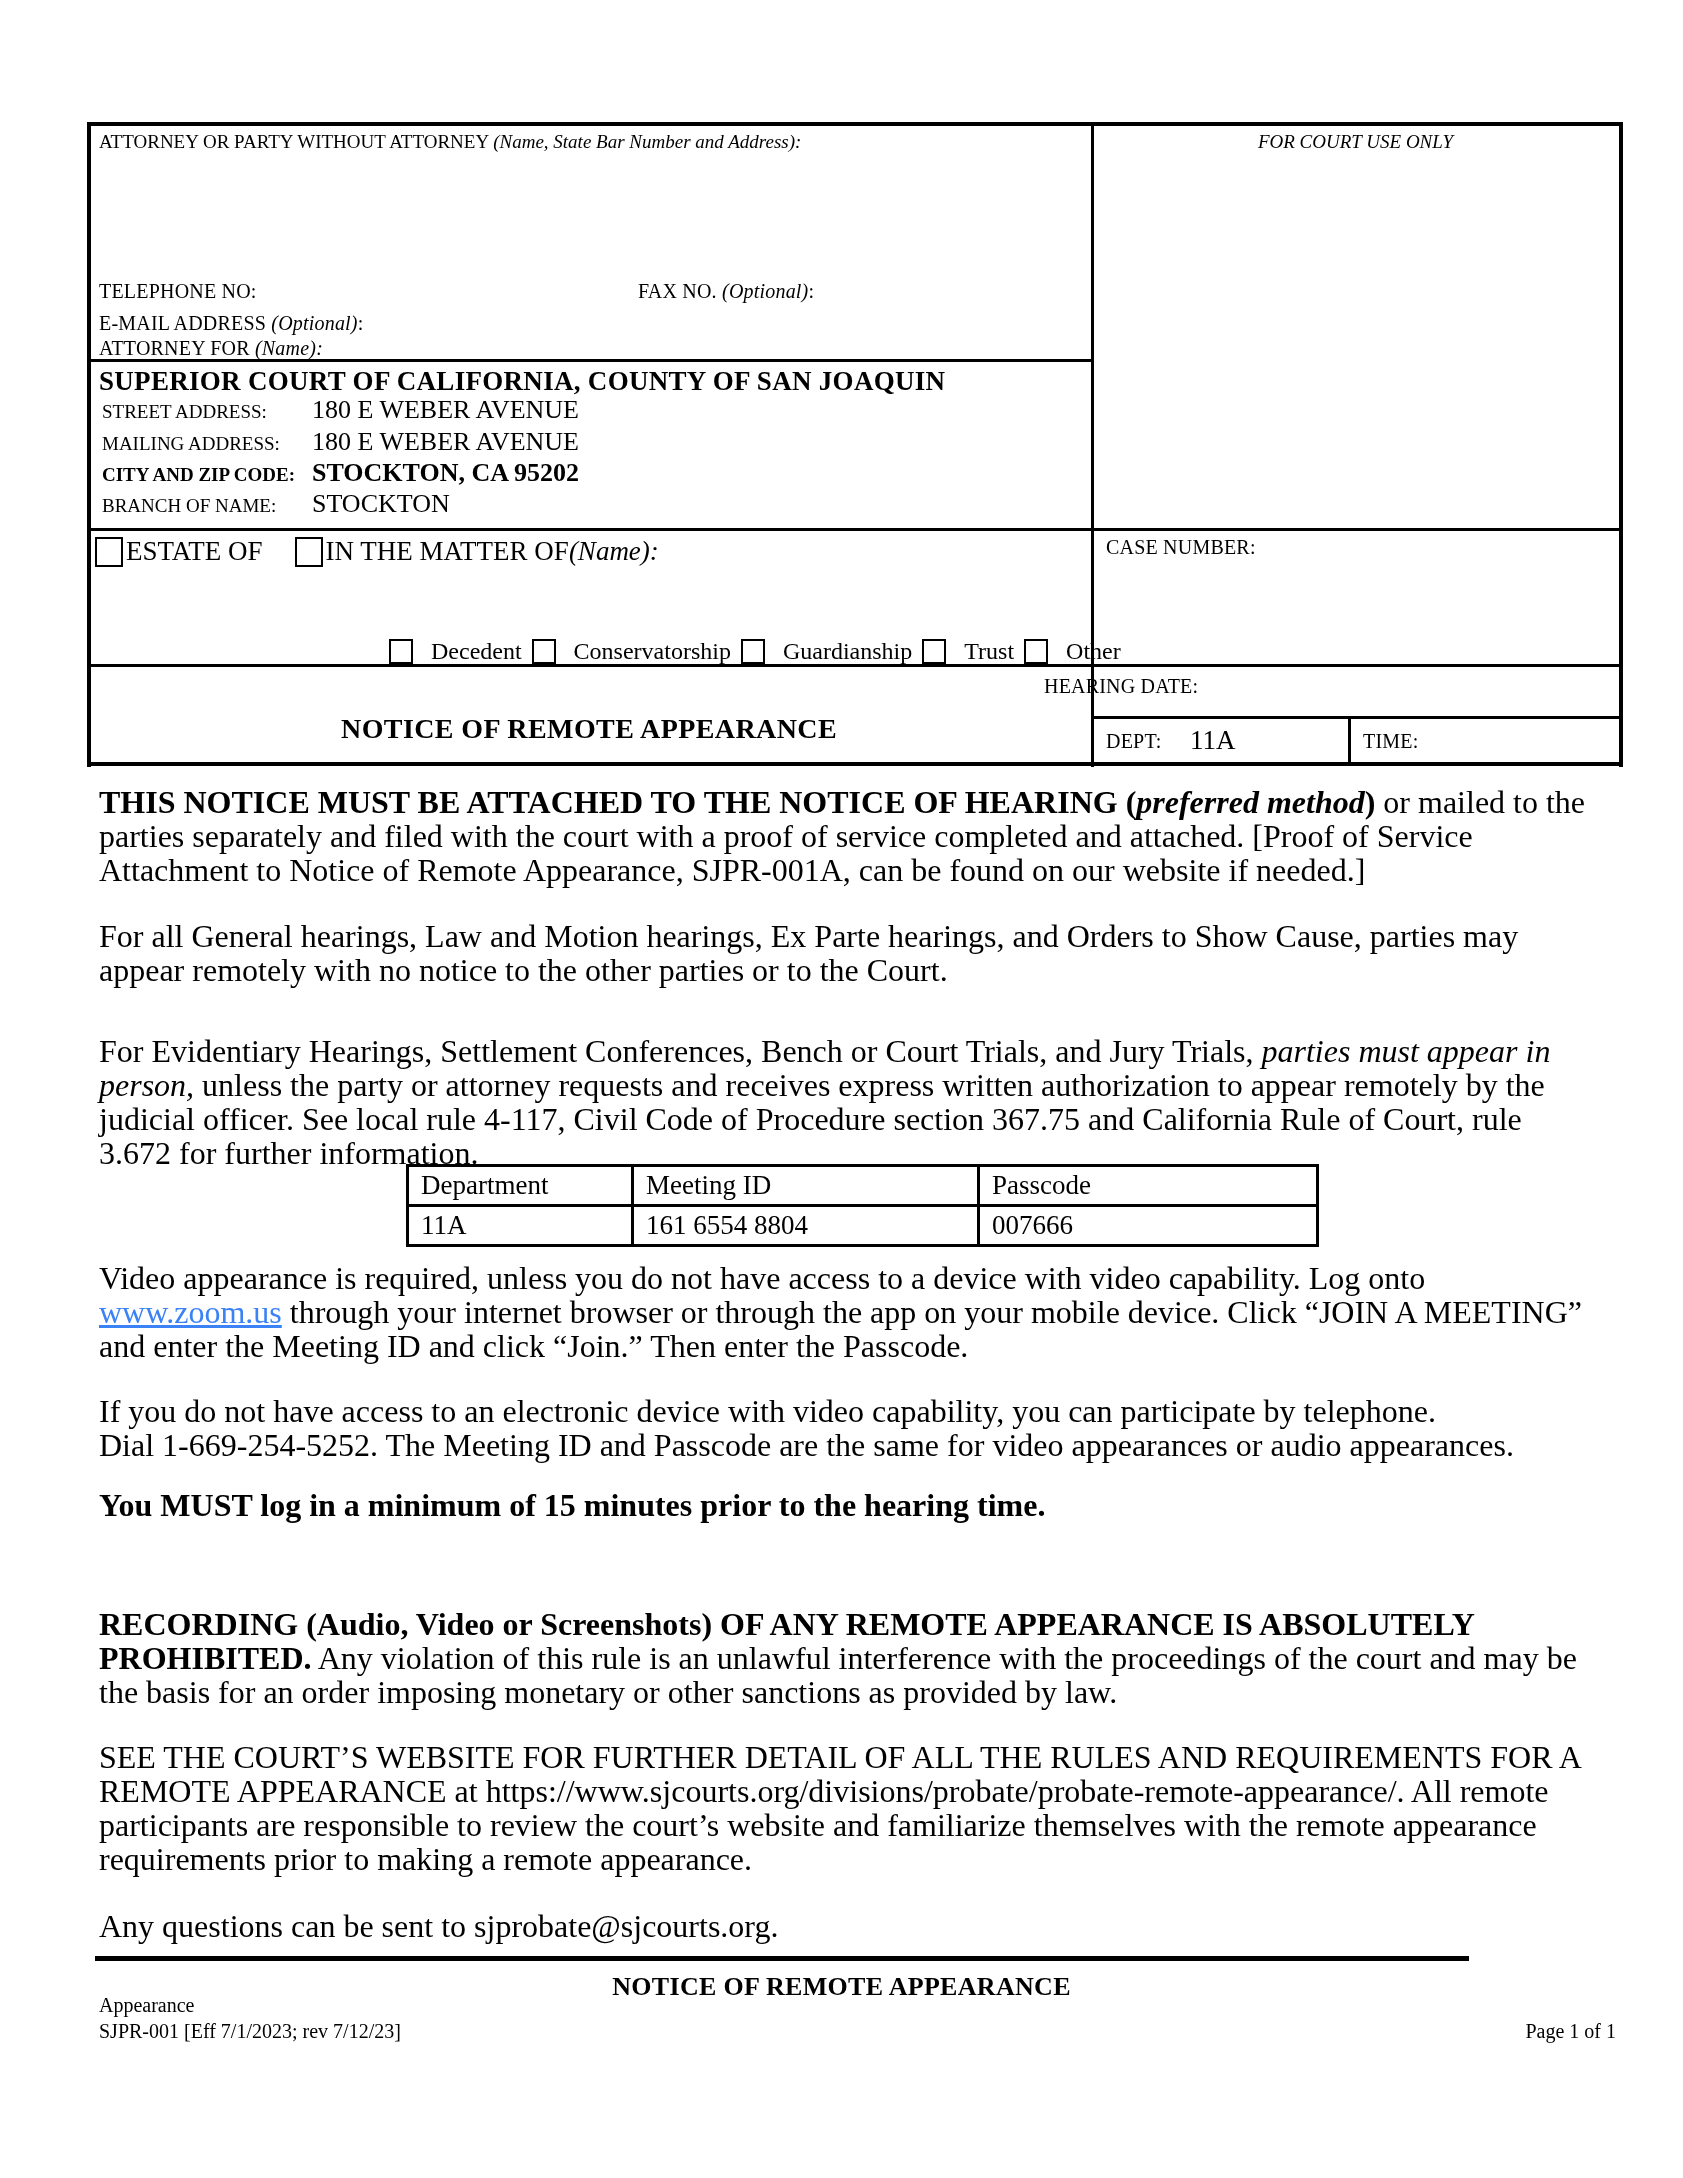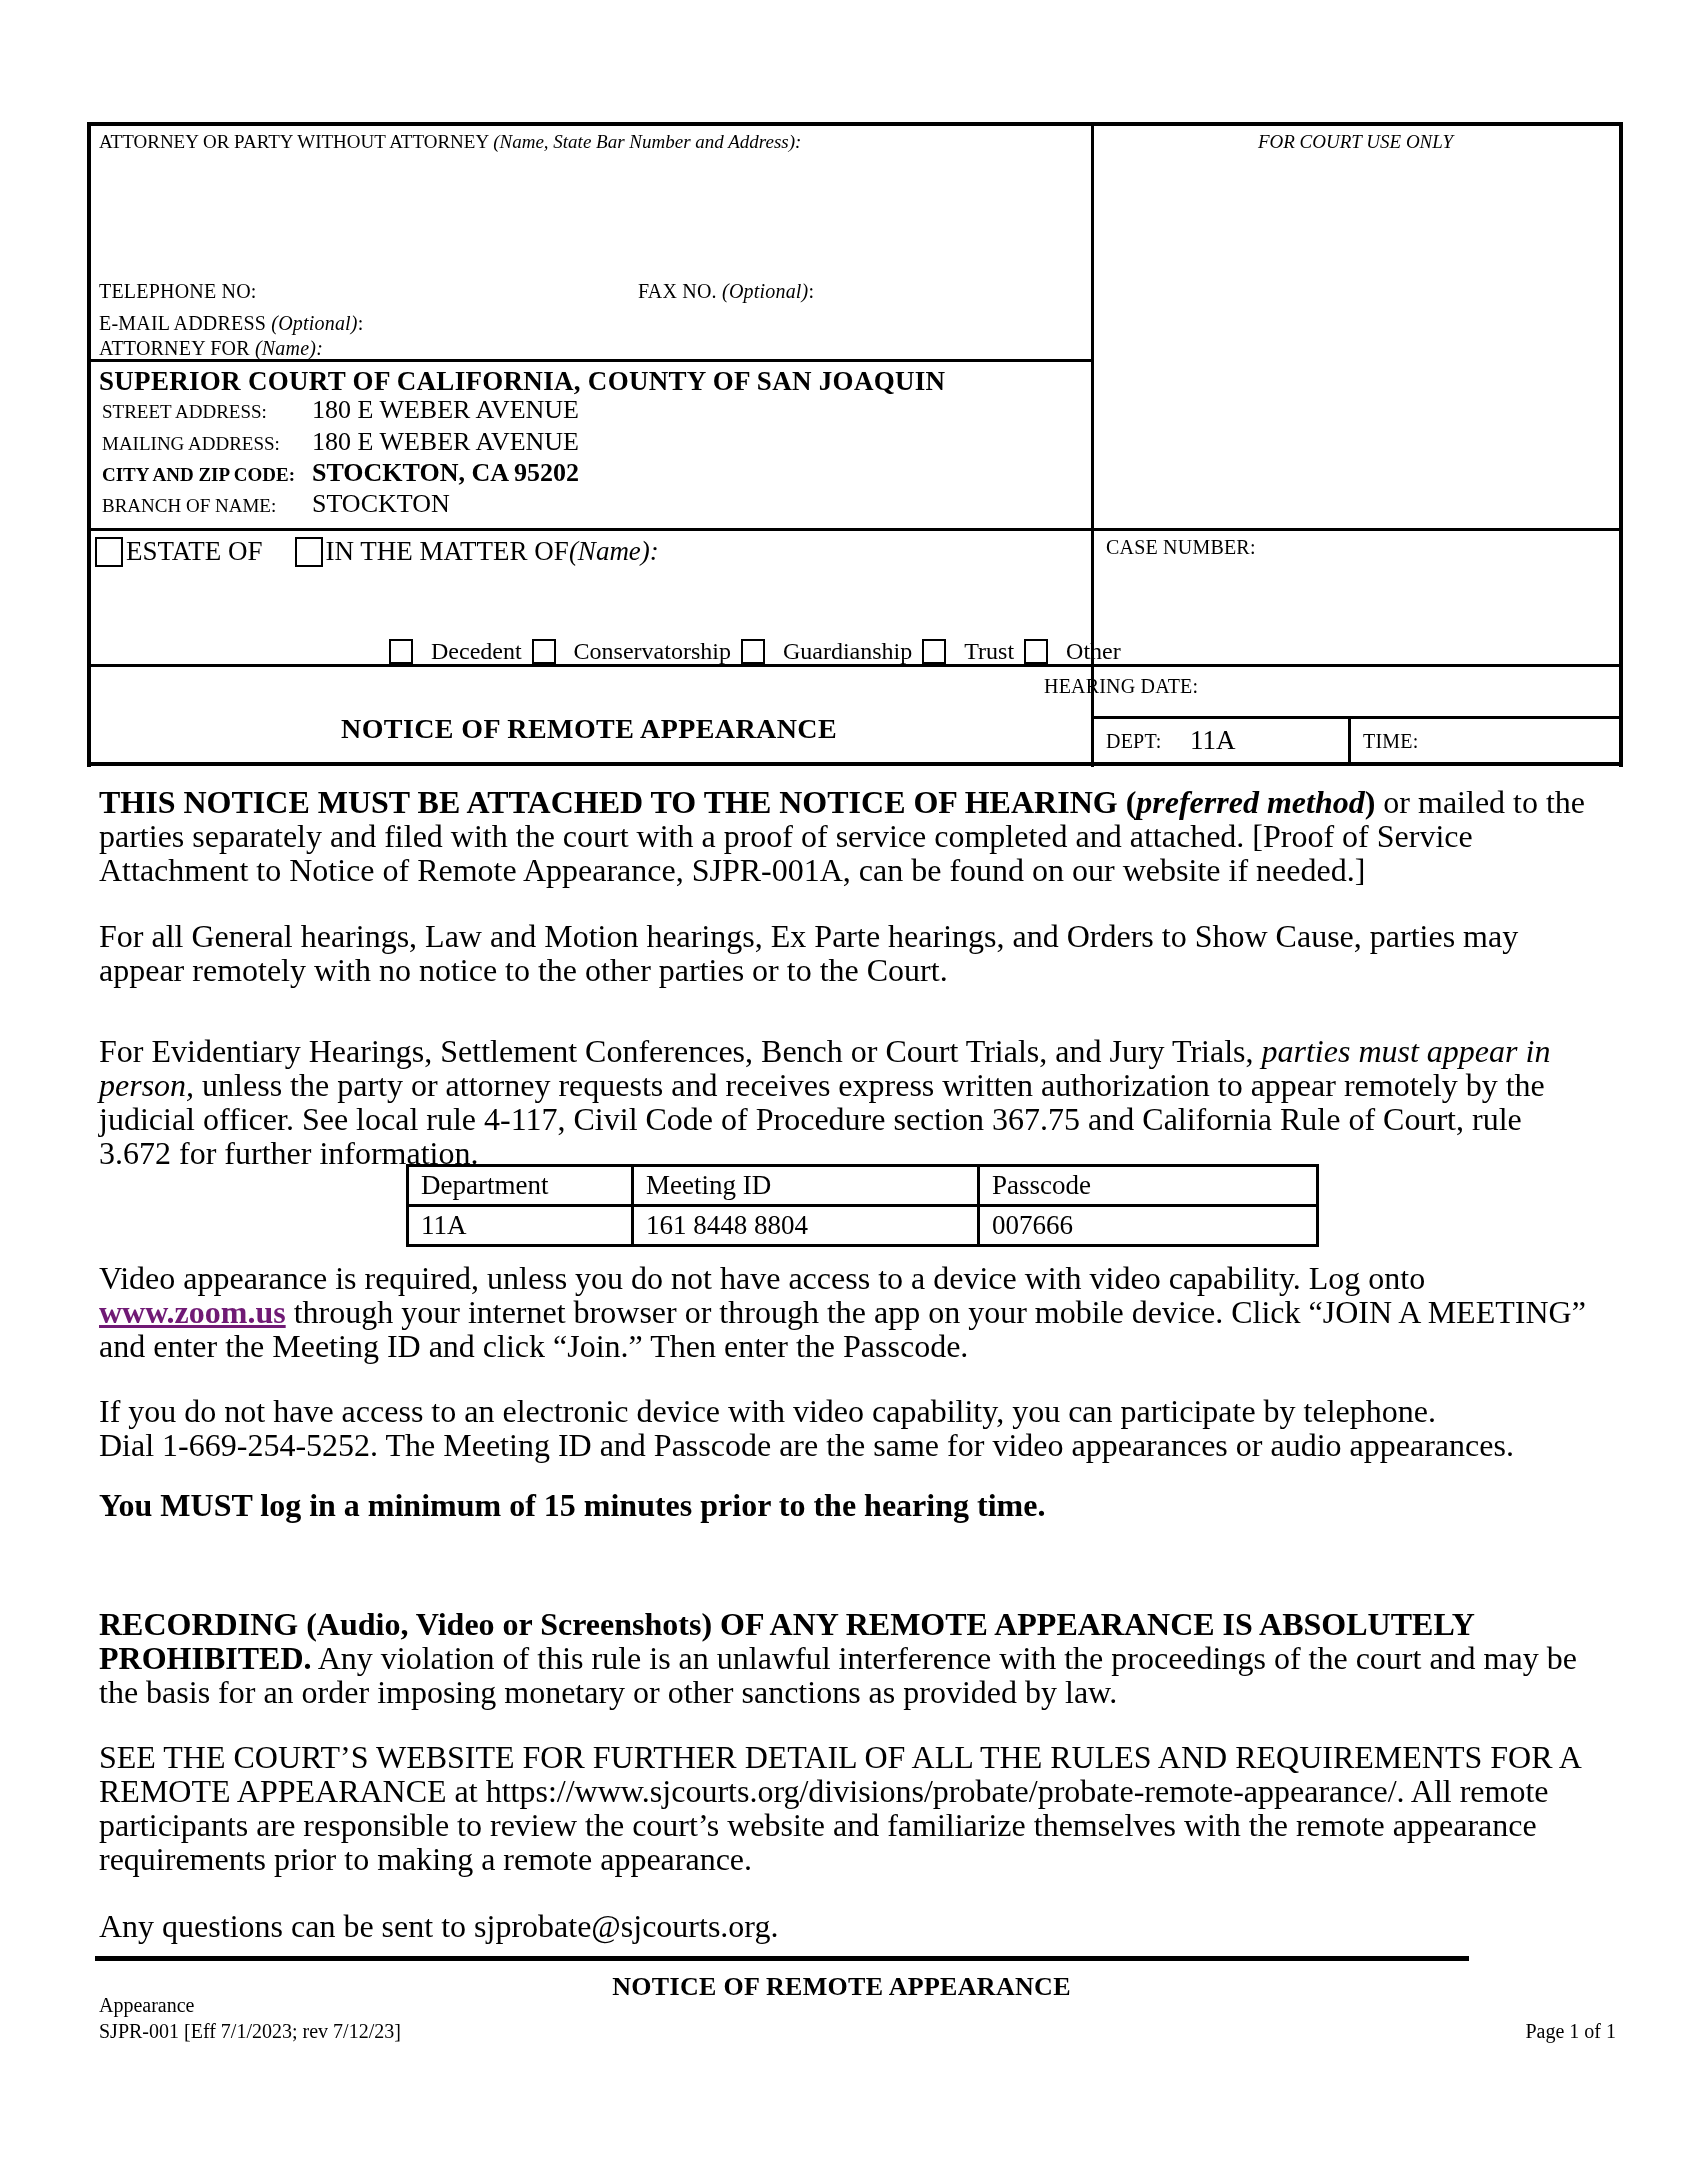--- a/index.html
+++ b/index.html
@@ -21,21 +21,21 @@
   .cb-lg{width:28px;height:30px;}
   .cb-sm{width:24px;height:25px;}
   .estate-row{display:flex;align-items:center;font-size:27px;}
   .cat-row{display:flex;align-items:center;font-size:24px;gap:10px;}
   .cat-item{display:flex;align-items:center;gap:18px;}
   .bigtitle{font-size:28px;font-weight:bold;text-align:center;letter-spacing:0.4px;}
   .deptval{font-size:27px;}
   .body-p{font-size:32px;line-height:34px;width:1500px;}
   .b{font-weight:bold;}
   .bi{font-weight:bold;font-style:italic;}
-  a.link{color:#701a75;text-decoration:underline;cursor:pointer;font-weight:bold;}
+  a.link{color:#3b82f6;text-decoration:underline;cursor:pointer;}
   table.zoomtbl{border-collapse:collapse;font-size:27px;}
   table.zoomtbl td{border:3px solid #000;height:37px;padding:0 0 0 12px;font-weight:normal;text-align:left;}
   .c-dept{width:210px;}
   .c-meet{width:331px;}
   .c-pass{width:324px;}
   .foot-title{font-size:26px;font-weight:bold;text-align:center;letter-spacing:0.3px;}
   .foot-meta{font-size:20px;line-height:26px;}
   .field{position:absolute;background:transparent;}
 </style>
 </head>
@@ -153,21 +153,21 @@
 
   <table class="zoomtbl abs" style="left:406px;top:1164px;">
     <tbody>
       <tr>
         <td class="c-dept">Department</td>
         <td class="c-meet">Meeting ID</td>
         <td class="c-pass">Passcode</td>
       </tr>
       <tr>
         <td>11A</td>
-        <td>161 8448 8804</td>
+        <td>161 6554 8804</td>
         <td>007666</td>
       </tr>
     </tbody>
   </table>
 
   <div class="abs body-p" style="left:99px;top:1261px;">
     <span>Video appearance is required, unless you do not have access to a device with video capability.  Log onto </span><a class="link">www.zoom.us</a><span> through your internet browser or through the app on your mobile device.  Click “JOIN A MEETING” and enter the Meeting ID and click “Join.”  Then enter the Passcode.</span>
   </div>
 
   <div class="abs body-p" style="left:99px;top:1394px;">

